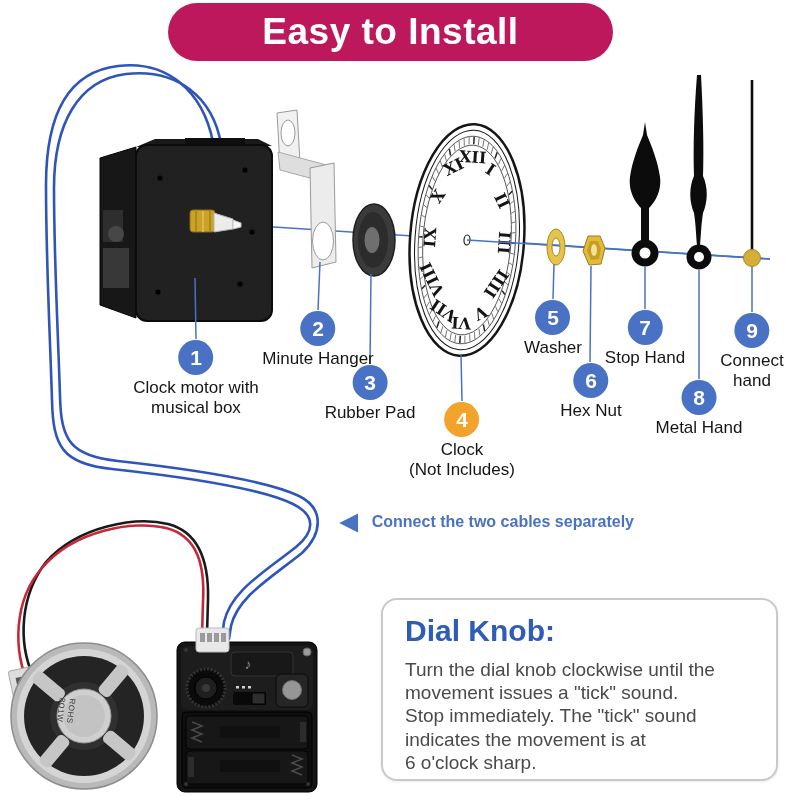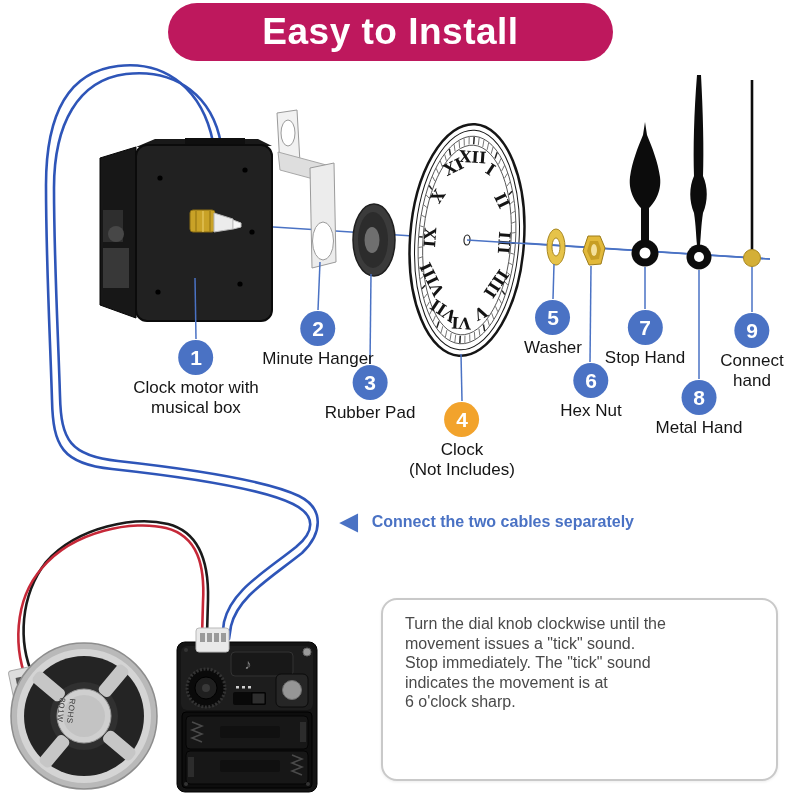--- a/index.html
+++ b/index.html
@@ -16,21 +16,21 @@
   .callout.orange .callout-num{background:#f2a32c;}
   .callout-label{font-size:17px;color:#151515;text-align:center;white-space:pre-line;line-height:1.18;}
   .connect-note{position:absolute;left:340px;top:510px;display:flex;align-items:center;gap:14px;
                 color:#4a72c4;font-weight:bold;}
   .connect-arrow{font-size:23px;line-height:1;}
   .connect-text{font-size:16px;}
   .dialknob-box{position:absolute;left:381px;top:598px;width:397px;height:183px;background:#fff;
                 border:2px solid #c9c9c9;border-radius:16px;box-shadow:0 1px 3px rgba(0,0,0,.08);
                 padding:14px 0 0 22px;box-sizing:border-box;}
   .dialknob-title{color:#2e5cb8;font-size:30px;font-weight:bold;margin:0 0 10px 0;}
-  .dialknob-body{color:#4a4a4a;font-size:16px;line-height:1.22;white-space:pre-line;}
+  .dialknob-body{color:#4a4a4a;font-size:19px;line-height:1.22;white-space:pre-line;}
   .speaker-label{position:absolute;left:40px;top:700px;width:50px;font-size:8px;color:#3a3a3a;
                  text-align:center;white-space:pre-line;transform:rotate(97deg);line-height:1.3;
                  letter-spacing:.5px;}
   .numeral{font-family:"DejaVu Serif",serif;font-weight:600;font-size:16px;fill:#141414;
            text-anchor:middle;dominant-baseline:middle;}
 </style>
 </head>
 <body>
 
 <div class="canvas">
@@ -311,20 +311,21 @@
     <div class="callout-num">9</div>
     <div class="callout-label">Connect hand</div>
   </div>
 
   <div class="connect-note">
     <span class="connect-arrow">◀</span>
     <span class="connect-text">Connect the two cables separately</span>
   </div>
 
   <div class="dialknob-box">
+    <div class="dialknob-title">Dial Knob:</div>
     <div class="dialknob-body">Turn the dial knob clockwise until the
 movement issues a "tick" sound.
 Stop immediately. The "tick" sound
 indicates the movement is at
 6 o'clock sharp.</div>
   </div>
 
   <div class="speaker-label">ROHS
 8Ω1W</div>
 

